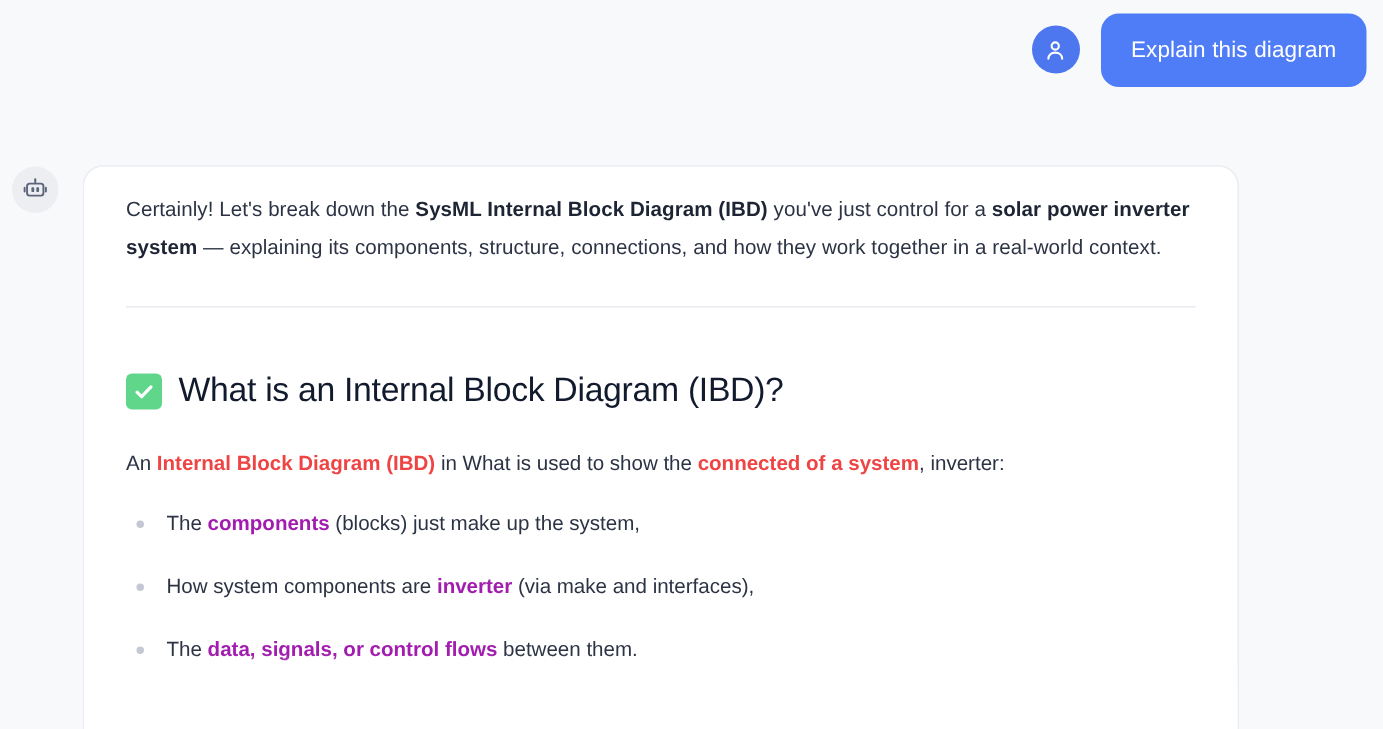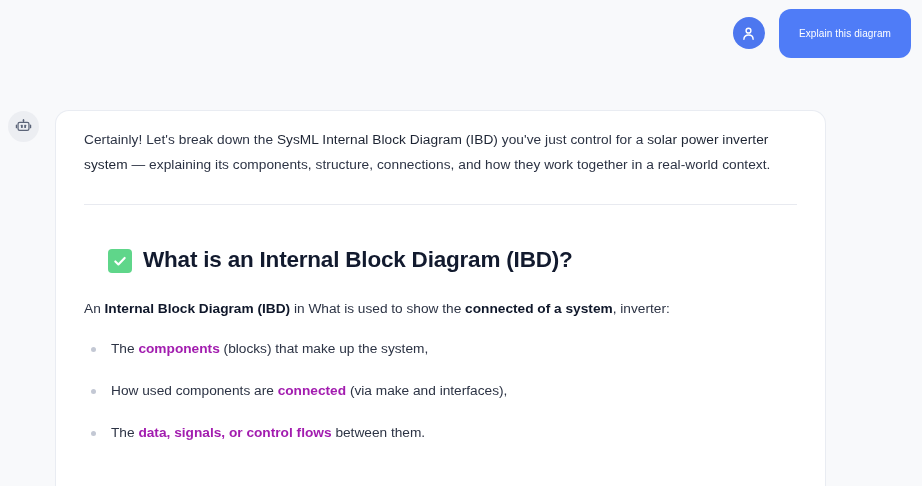--- a/index.html
+++ b/index.html
@@ -50,21 +50,21 @@
   .user-avatar svg { display: block; }
 
   .explain-btn {
     background: #4f7cf7;
     color: #ffffff;
     border: none;
     border-radius: 12px;
     height: 49px;
     padding: 0 20px;
     font-family: "Liberation Sans", sans-serif;
-    font-size: 10px;
+    font-size: 15px;
     font-weight: 400;
     letter-spacing: .1px;
     cursor: pointer;
     white-space: nowrap;
     display: flex;
     align-items: center;
   }
 
   
   .bot-avatar {
@@ -99,38 +99,37 @@
     padding: 16px 28px 0 28px;
     position: relative;
   }
 
   .intro {
     font-size: 13.7px;
     line-height: 25px;
     color: #2c3344;
     letter-spacing: .05px;
   }
-  .intro b { font-weight: 400; color: #1d2433; }
+  .intro b { font-weight: 700; color: #1d2433; }
 
   .divider {
     height: 1px;
     background: #e8eaf0;
     margin: 27px 0 0 0;
   }
 
   .h2 {
     display: flex;
     align-items: center;
     gap: 11px;
     margin-top: 42px;
     font-size: 22.5px;
-    font-weight: 700;
+    font-weight: 400;
     color: #121a2e;
     letter-spacing: -.2px;
-    margin-left: 24px;
   }
 
   .check-emoji {
     width: 24px;
     height: 24px;
     border-radius: 4px;
     background: #5fd68a;
     flex: none;
     display: flex;
     align-items: center;
@@ -139,21 +138,21 @@
     top: 1px;
   }
   .check-emoji svg { display: block; }
 
   .para {
     margin-top: 25px;
     font-size: 13.7px;
     line-height: 22px;
     color: #2c3344;
   }
-  .para b { font-weight: 700; color: #0f172a; }
+  .para b { font-weight: 700; color: #ef4444; }
 
   .bullets {
     margin-top: 18px;
     list-style: none;
   }
   .bullets li {
     position: relative;
     padding-left: 27px;
     font-size: 13.7px;
     line-height: 22px;
@@ -230,22 +229,22 @@
           <svg width="16" height="16" viewBox="0 0 24 24" fill="none" stroke="#ffffff" stroke-width="3.2" stroke-linecap="round" stroke-linejoin="round">
             <path d="M5 12.6l4.6 4.6L19 7.4"></path>
           </svg>
         </span>
         <span>What is an Internal Block Diagram (IBD)?</span>
       </h2>
 
       <p class="para"><span>An </span><b>Internal Block Diagram (IBD)</b><span> in What is used to show the </span><b>connected of a system</b><span>, inverter:</span></p>
 
       <ul class="bullets">
-        <li><span>The </span><b>components</b><span> (blocks) that make up the system,</span></li>
-        <li><span>How used components are </span><b>connected</b><span> (via make and interfaces),</span></li>
+        <li><span>The </span><b>components</b><span> (blocks) just make up the system,</span></li>
+        <li><span>How system components are </span><b>inverter</b><span> (via make and interfaces),</span></li>
         <li><span>The </span><b>data, signals, or control flows</b><span> between them.</span></li>
       </ul>
 
     </div>
     <div class="fade"></div>
   </div>
 
 </div>
 
 </body></html>

